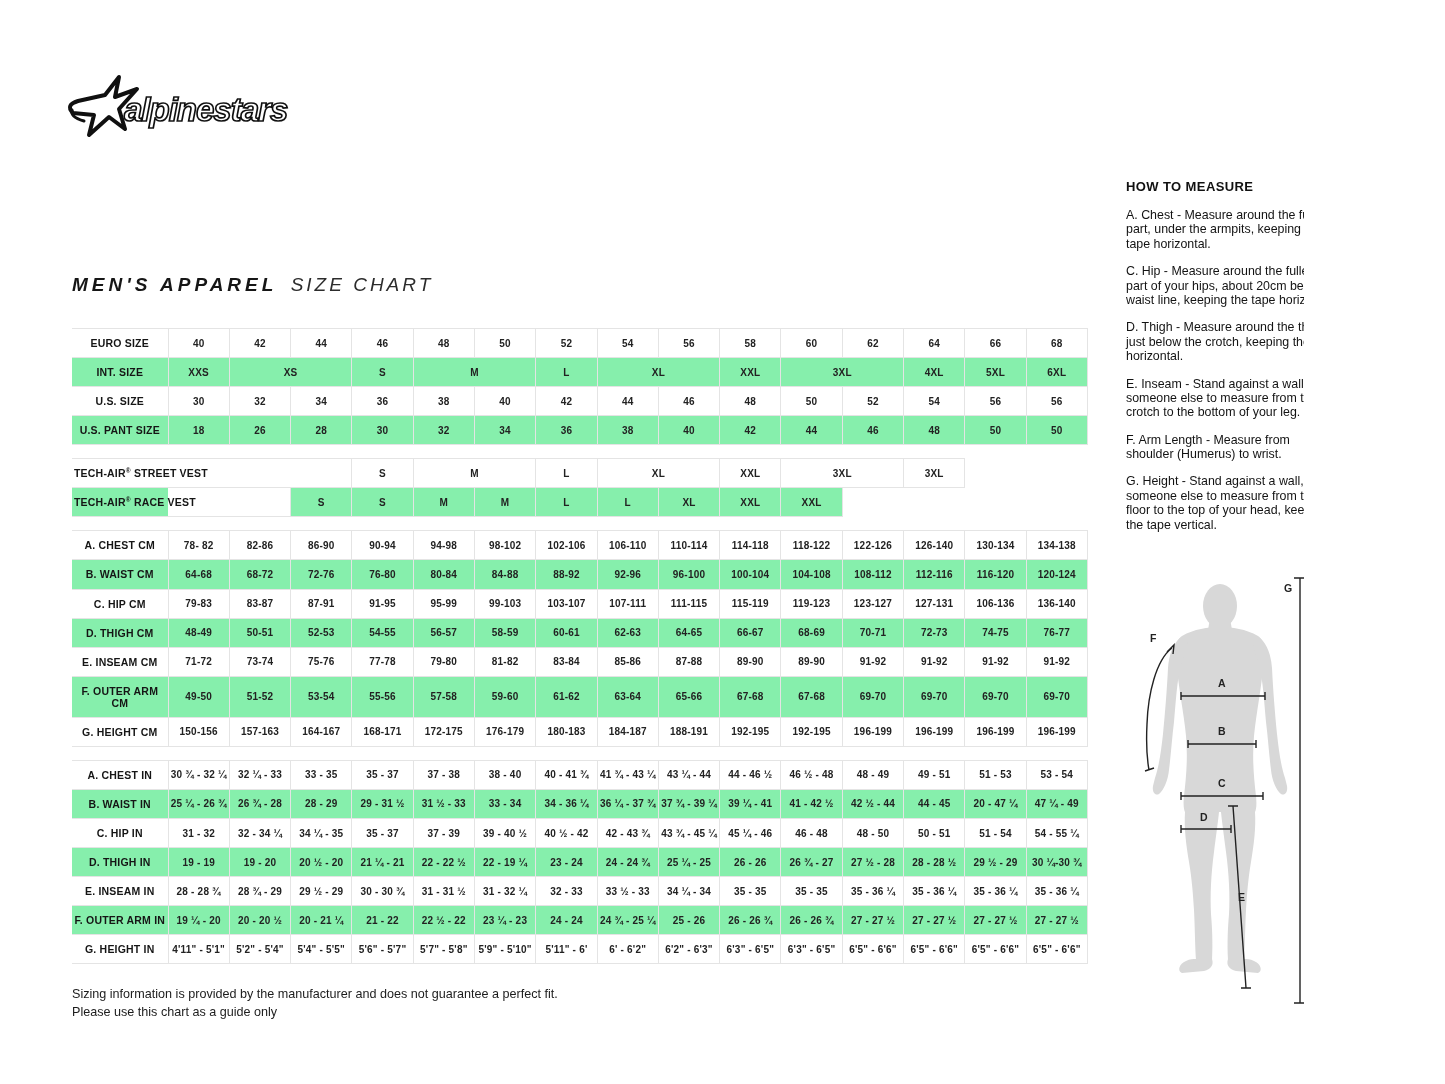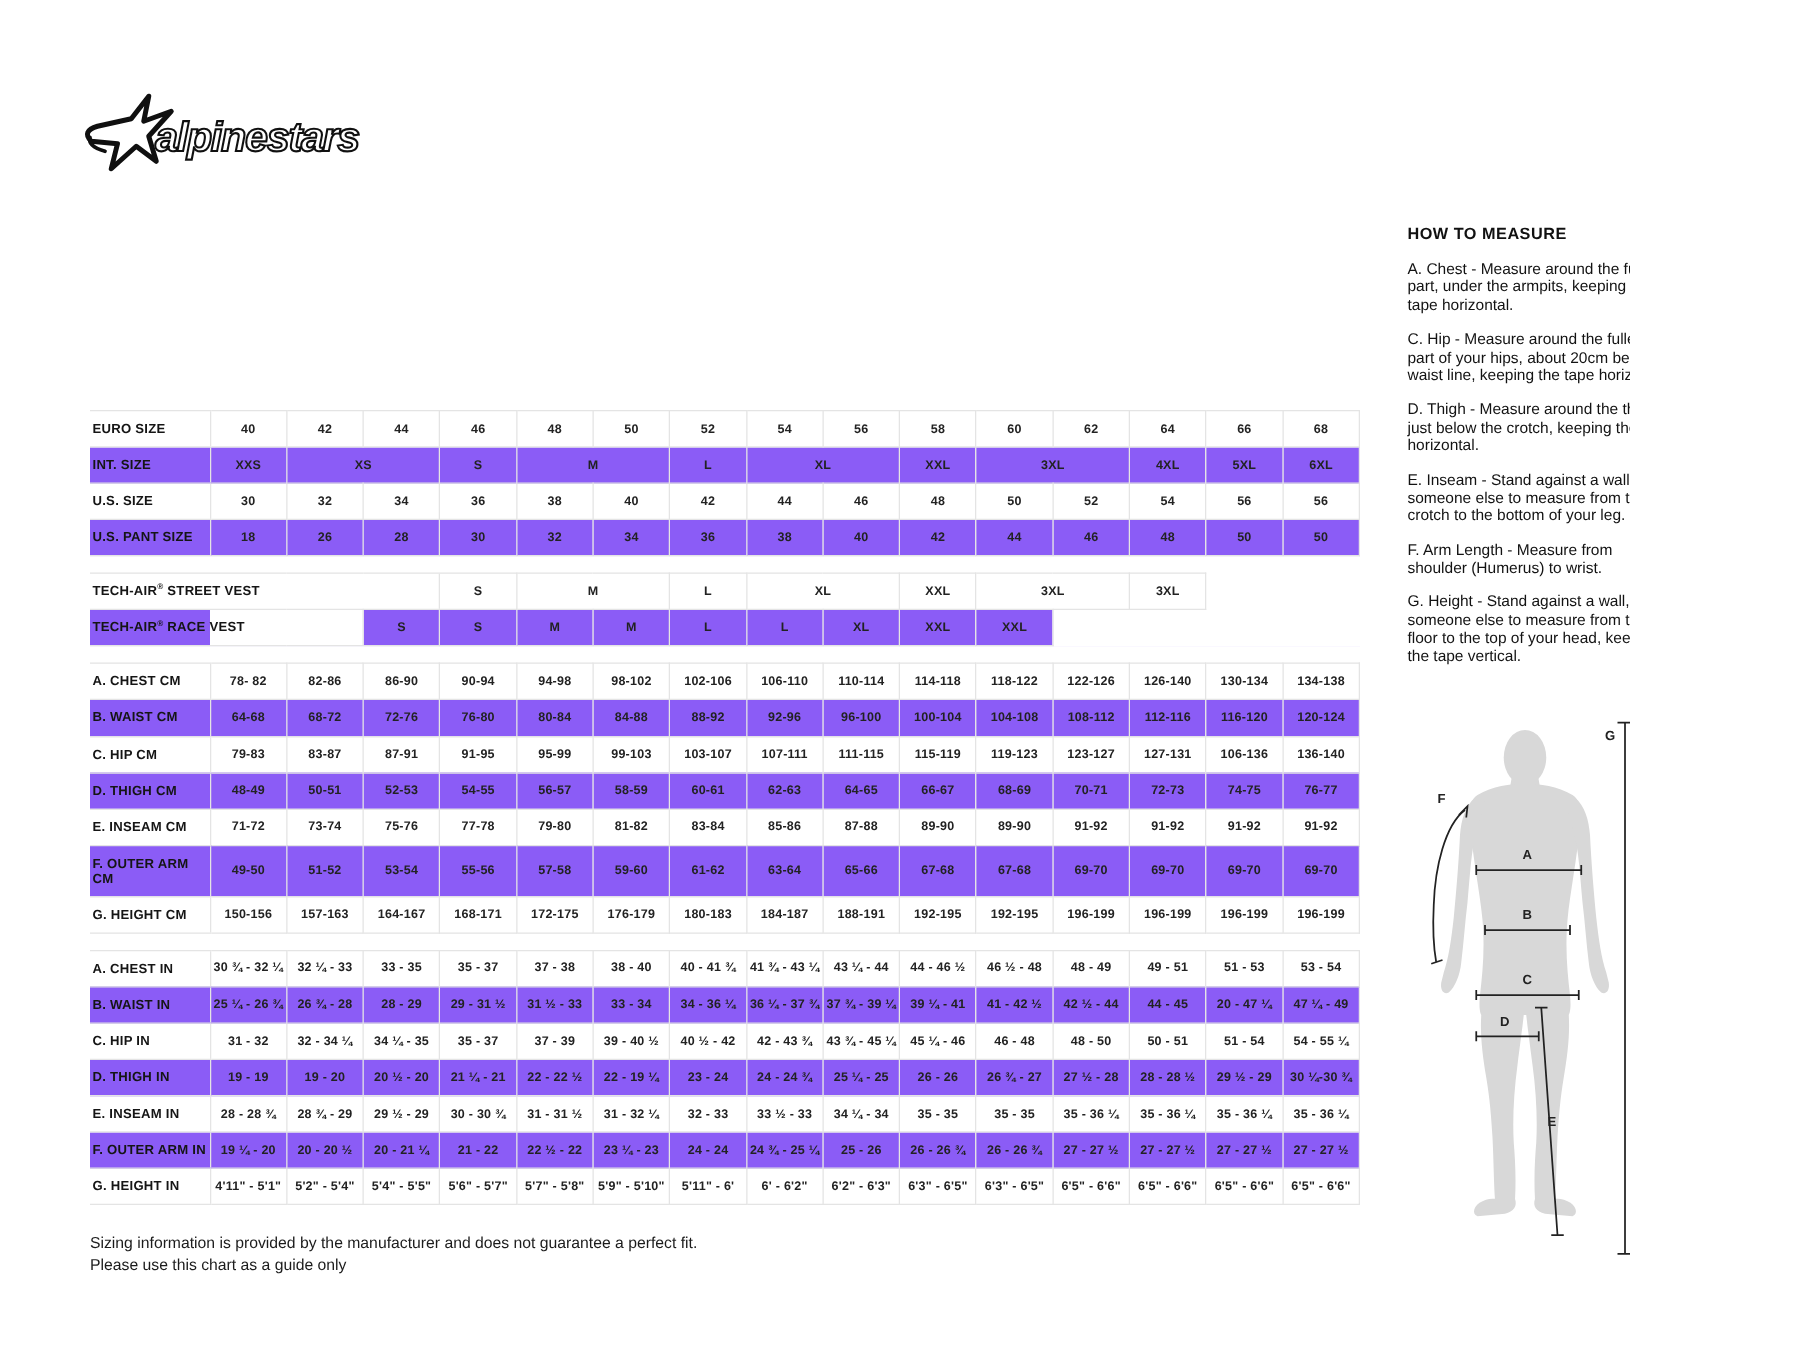--- a/index.html
+++ b/index.html
@@ -13,22 +13,22 @@
   .title{position:absolute;left:72px;top:274px;font-style:italic;font-size:19px;white-space:nowrap;}
   .title .t1{font-weight:800;letter-spacing:4px;color:#161616;}
   .title .t2{font-weight:400;letter-spacing:3px;color:#2c2c2c;margin-left:8px;}
 
   
   .table-wrap{position:absolute;left:72px;top:328px;}
   table.size{border-collapse:collapse;table-layout:fixed;width:1016px;}
   col.label-col{width:96px;}
   col.size-col{width:61.3px;}
   tr.datarow{height:21px;}
-  tr.alt{background:#8b5cf6;}
-  th.row-label{text-align:left;vertical-align:middle;font-weight:700;font-size:10.5px;
+  tr.alt{background:#86efac;}
+  th.row-label{text-align:center;vertical-align:middle;font-weight:700;font-size:10.5px;
                letter-spacing:.2px;padding:8px 2px;line-height:1.15;
                border-top:1px solid #e4e4e4;border-bottom:1px solid #e4e4e4;color:#151515;}
   tr.wide th.row-label{white-space:nowrap;overflow:visible;}
   td.c{border:1px solid #e4e4e4;text-align:center;vertical-align:middle;
        font-weight:700;font-size:10px;letter-spacing:.2px;color:#222;padding:1px 0;}
   td.gap-lead{border-top:1px solid #e4e4e4;border-bottom:1px solid #e4e4e4;
               border-left:none;border-right:none;background:#fff;}
   td.gap-end{border:none;background:#fff;}
   tr.spacer td{border:none;background:#fff;height:13px;padding:0;}
   sup.reg{font-size:6.5px;vertical-align:super;line-height:0;}
@@ -52,20 +52,24 @@
   <div class="logo">
     <svg width="262" height="66" viewBox="0 0 262 66">
       <g>
         <path d="M55,3 L41,21 L14,27 Q1,31 9,39 L30,41 L25,61 L45,43 L61,55 L55,35 L73,15 L51,23 Z" fill="#ffffff" stroke="#101010" stroke-width="4" stroke-linejoin="round"></path>
         <path d="M20,47 Q6,43 8,36" fill="none" stroke="#101010" stroke-width="3" stroke-linecap="round"></path>
       </g>
       <text x="60" y="47" font-family="Liberation Sans, sans-serif" font-size="33" font-style="italic" font-weight="bold" letter-spacing="-1" fill="#ffffff" stroke="#101010" stroke-width="1.7">alpinestars</text>
     </svg>
   </div>
 
+  <div class="title">
+    <span class="t1">MEN'S APPAREL</span>
+    <span class="t2">SIZE CHART</span>
+  </div>
 
   <div class="table-wrap">
     <table class="size" id="size-table">
         <colgroup>
           <col class="label-col">
           <col class="size-col">
           <col class="size-col">
           <col class="size-col">
           <col class="size-col">
           <col class="size-col">

